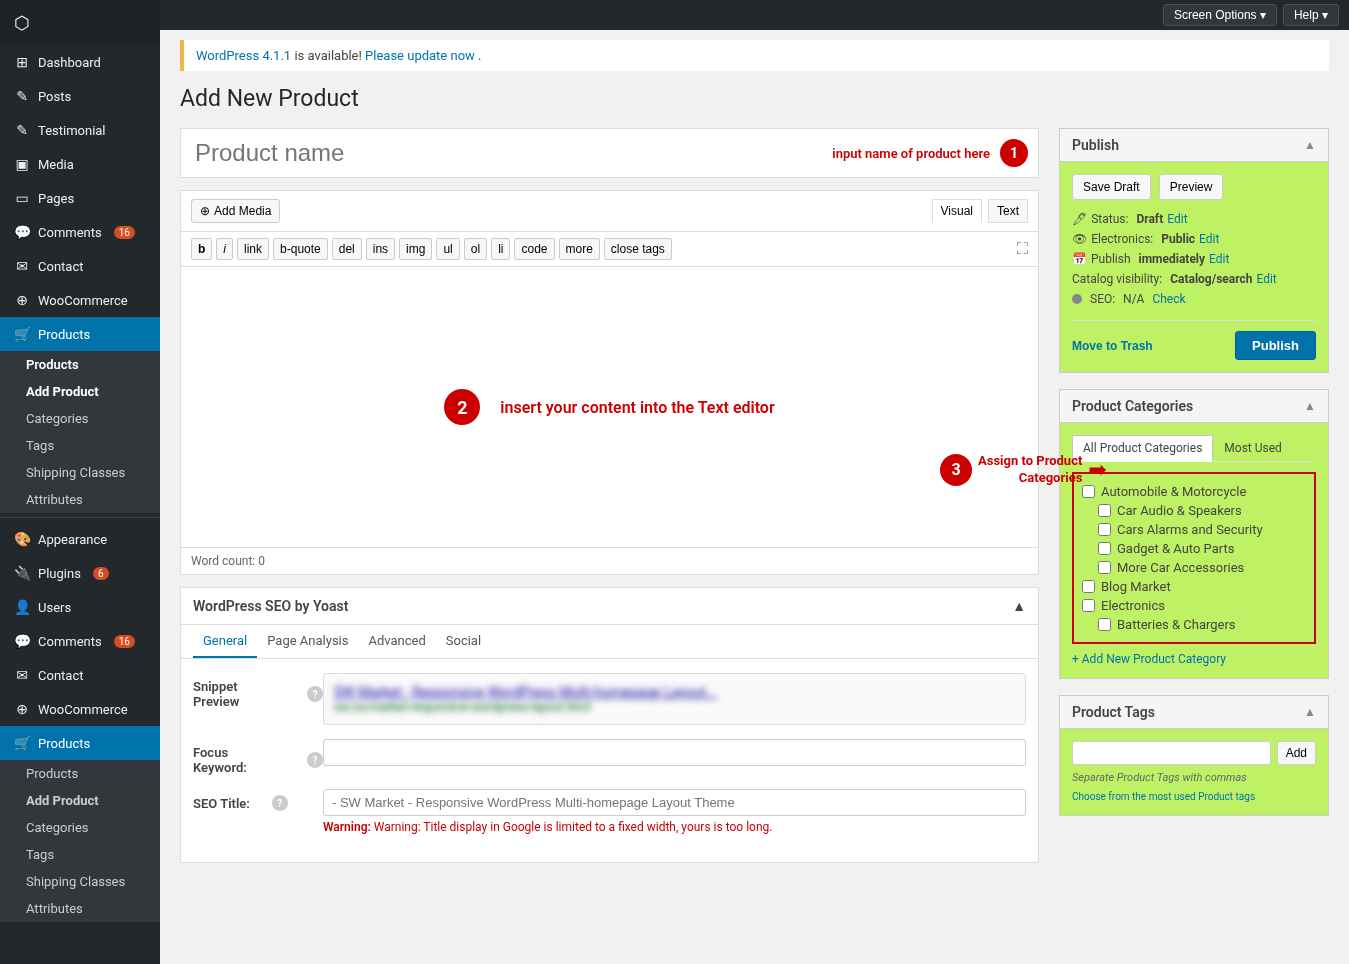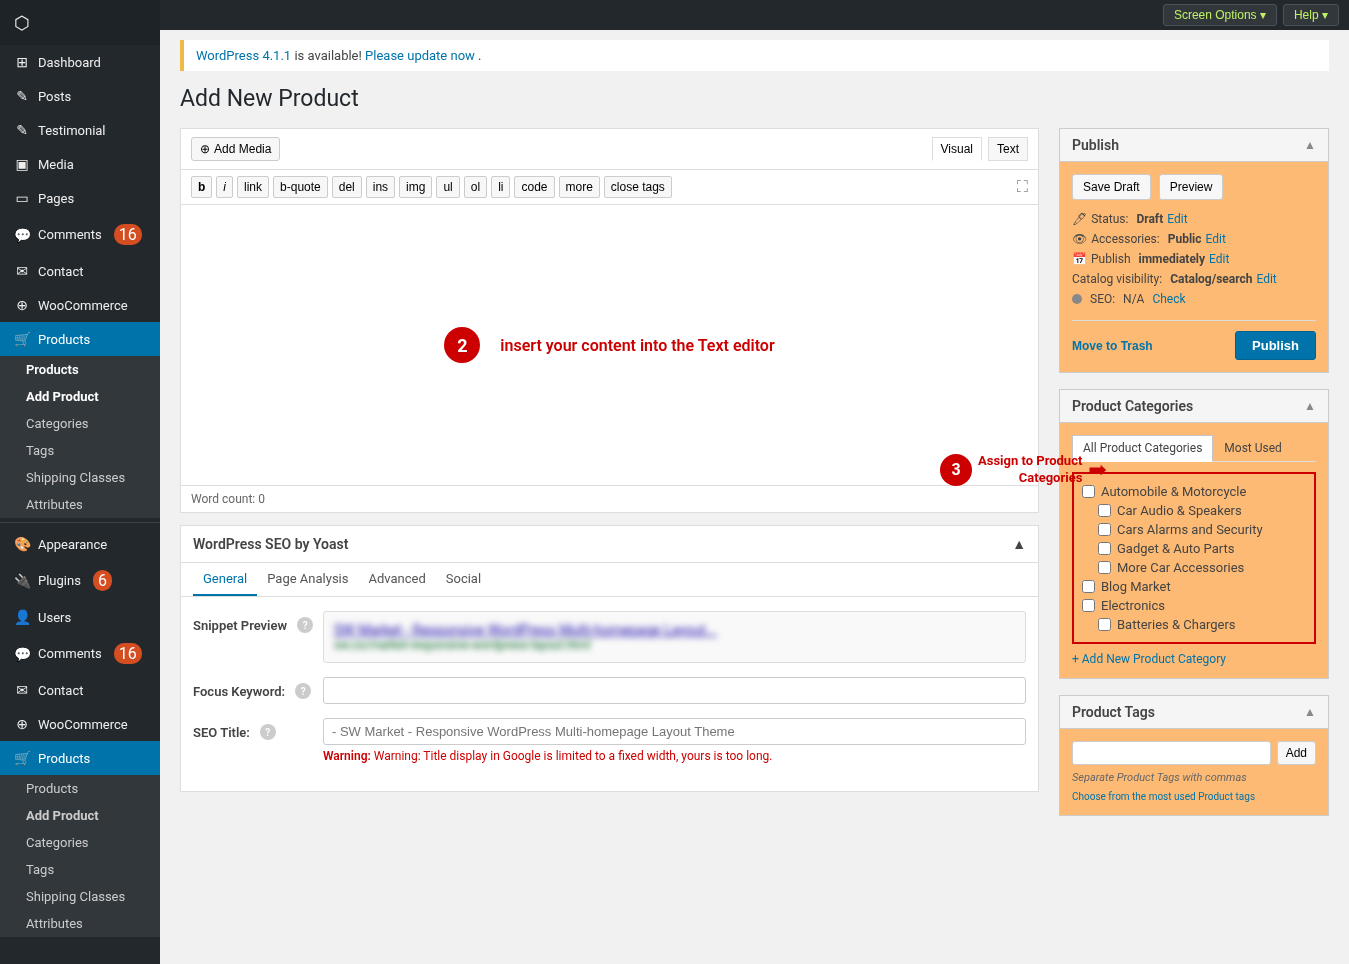--- a/index.html
+++ b/index.html
@@ -8,30 +8,30 @@
     
     .app-wrapper { display: flex; height: 964px; width: 1349px; overflow: hidden; }
 
     
     .sidebar { width: 160px; background: #23282d; flex-shrink: 0; overflow-y: auto; }
     .sidebar-logo { background: #1d2327; padding: 12px 14px; display: flex; align-items: center; gap: 8px; color: #eee; font-size: 14px; }
     .sidebar-logo span { font-size: 18px; }
     .sidebar-item { display: flex; align-items: center; gap: 8px; padding: 9px 14px; color: #eee; cursor: pointer; font-size: 13px; text-decoration: none; }
     .sidebar-item.active { background: #0073aa; color: #fff; }
     .sidebar-item .icon { font-size: 14px; width: 16px; text-align: center; }
-    .sidebar-badge { background: #d54e21; color: #fff; border-radius: 10px; padding: 1px 5px; font-size: 16px; margin-left: 4px; }
+    .sidebar-badge { background: #d54e21; color: #fff; border-radius: 10px; padding: 1px 5px; font-size: 10px; margin-left: 4px; }
     .sidebar-submenu { background: #32373c; }
     .sidebar-submenu .sub-item { padding: 6px 14px 6px 26px; color: #ccc; cursor: pointer; display: block; }
     .sidebar-submenu .sub-item.active-sub { color: #fff; font-weight: 600; }
     .sidebar-divider { border: none; border-top: 1px solid #3c4146; margin: 4px 0; }
     .sidebar-section-active { background: #0073aa; }
 
     
     .top-bar { display: flex; justify-content: flex-end; align-items: center; background: #23282d; padding: 0 10px; height: 30px; position: relative; }
-    .top-bar-btn { background: #32373c; border: 1px solid #4b5257; color: #bef264; padding: 3px 10px; font-size: 12px; cursor: pointer; border-radius: 3px; margin-left: 6px; }
+    .top-bar-btn { background: #32373c; border: 1px solid #4b5257; color: #ffffff; padding: 3px 10px; font-size: 12px; cursor: pointer; border-radius: 3px; margin-left: 6px; }
 
     
     .main-content { flex: 1; overflow-y: auto; padding: 0; }
     .content-area { padding: 10px 20px 20px 20px; }
 
     
     .update-notice { background: #fff; border-left: 4px solid #f0b849; padding: 8px 12px; margin-bottom: 14px; font-size: 13px; }
     .update-notice a { color: #0073aa; text-decoration: none; }
 
     
@@ -63,33 +63,33 @@
     .expand-btn { float: right; background: none; border: none; cursor: pointer; font-size: 16px; color: #888; }
 
     
     .seo-box { background: #fff; border: 1px solid #ddd; }
     .seo-box-header { display: flex; justify-content: space-between; align-items: center; padding: 10px 12px; border-bottom: 1px solid #ddd; font-size: 14px; font-weight: 600; cursor: pointer; }
     .seo-tabs { display: flex; border-bottom: 1px solid #ddd; padding: 0 12px; gap: 0; align-items: flex-end; }
     .seo-tab { padding: 8px 10px; cursor: pointer; font-size: 13px; color: #555; border-bottom: 2px solid transparent; }
     .seo-tab.active { color: #0073aa; border-bottom-color: #0073aa; }
     .seo-content { padding: 14px 12px; }
     .seo-row { display: flex; align-items: flex-start; margin-bottom: 14px; }
-    .seo-row-label { width: 130px; font-weight: 600; font-size: 13px; padding-top: 6px; display: flex; align-items: center; gap: 10px; }
+    .seo-row-label { width: 130px; font-weight: 600; font-size: 13px; padding-top: 6px; display: flex; align-items: center; gap: 22px; }
     .seo-row-content { flex: 1; }
     .snippet-preview { background: #f9f9f9; border: 1px solid #ddd; padding: 10px; border-radius: 3px; }
     .snippet-title { color: #1a0dab; font-size: 14px; text-decoration: underline; filter: blur(3px); }
     .snippet-url { color: #006621; font-size: 12px; filter: blur(3px); }
     .focus-keyword-input { width: 100%; border: 1px solid #ccc; padding: 5px 8px; font-size: 13px; border-radius: 3px; }
     .seo-title-input { width: 100%; border: 1px solid #ccc; padding: 5px 8px; font-size: 13px; border-radius: 3px; color: #999; }
     .seo-warning { color: #c00; font-size: 12px; margin-top: 4px; }
     .seo-warning b { font-weight: 600; }
     .help-icon { width: 16px; height: 16px; background: #ccc; border-radius: 50%; color: #fff; font-size: 10px; display: inline-flex; align-items: center; justify-content: center; cursor: pointer; }
 
     
-    .side-panel { background: #fdba74; border: 1px solid #ccc; margin-bottom: 16px; }
+    .side-panel { background: #bef264; border: 1px solid #ccc; margin-bottom: 16px; }
     .side-panel-header { background: #f5f5f5; border-bottom: 1px solid #ccc; padding: 8px 12px; font-size: 14px; font-weight: 600; display: flex; justify-content: space-between; align-items: center; cursor: pointer; }
     .side-panel-body { padding: 12px; }
     .toggle-icon { font-size: 12px; color: #888; }
 
     
     .publish-row { display: flex; gap: 8px; margin-bottom: 12px; align-items: flex-end; }
     .btn-save-draft { background: #f7f7f7; border: 1px solid #ccc; padding: 5px 10px; cursor: pointer; font-size: 12px; border-radius: 3px; }
     .btn-preview { background: #f7f7f7; border: 1px solid #ccc; padding: 5px 10px; cursor: pointer; font-size: 12px; border-radius: 3px; }
     .publish-meta { font-size: 12px; color: #444; margin-bottom: 6px; display: flex; align-items: center; gap: 4px; }
     .publish-meta a { color: #0073aa; text-decoration: none; cursor: pointer; }
@@ -231,20 +231,25 @@
         <a>Please update now</a>
         <span>.</span>
       </div>
 
       <h1 class="page-title">Add New Product</h1>
 
       <div class="two-col">
 
         <div class="col-main">
 
+          <div class="product-name-row">
+            <input class="product-name-input" type="text" placeholder="Product name" style="">
+            <span class="annotation-label">input name of product here</span>
+            <div class="step-circle">1</div>
+          </div>
 
           <div class="editor-box">
             <div class="editor-toolbar">
               <button class="media-btn">
                 <span>⊕</span>
                 <span>Add Media</span>
               </button>
               <div style="flex:1;"></div>
               <button class="editor-tab active">Visual</button>
               <button class="editor-tab">Text</button>
@@ -339,21 +344,21 @@
               </div>
               <div class="publish-meta">
                 <span>🖊</span>
                 <span>Status:</span>
                 <span> </span>
                   <strong>Draft</strong>
                 <a>Edit</a>
               </div>
               <div class="publish-meta">
                 <span>👁</span>
-                <span>Accessories:</span>
+                <span>Electronics:</span>
                 <span> </span>
                   <strong>Public</strong>
                 <a>Edit</a>
               </div>
               <div class="publish-meta">
                 <span>📅</span>
                 <span>Publish</span>
                 <span> </span>
                   <strong>immediately</strong>
                 <a>Edit</a>

